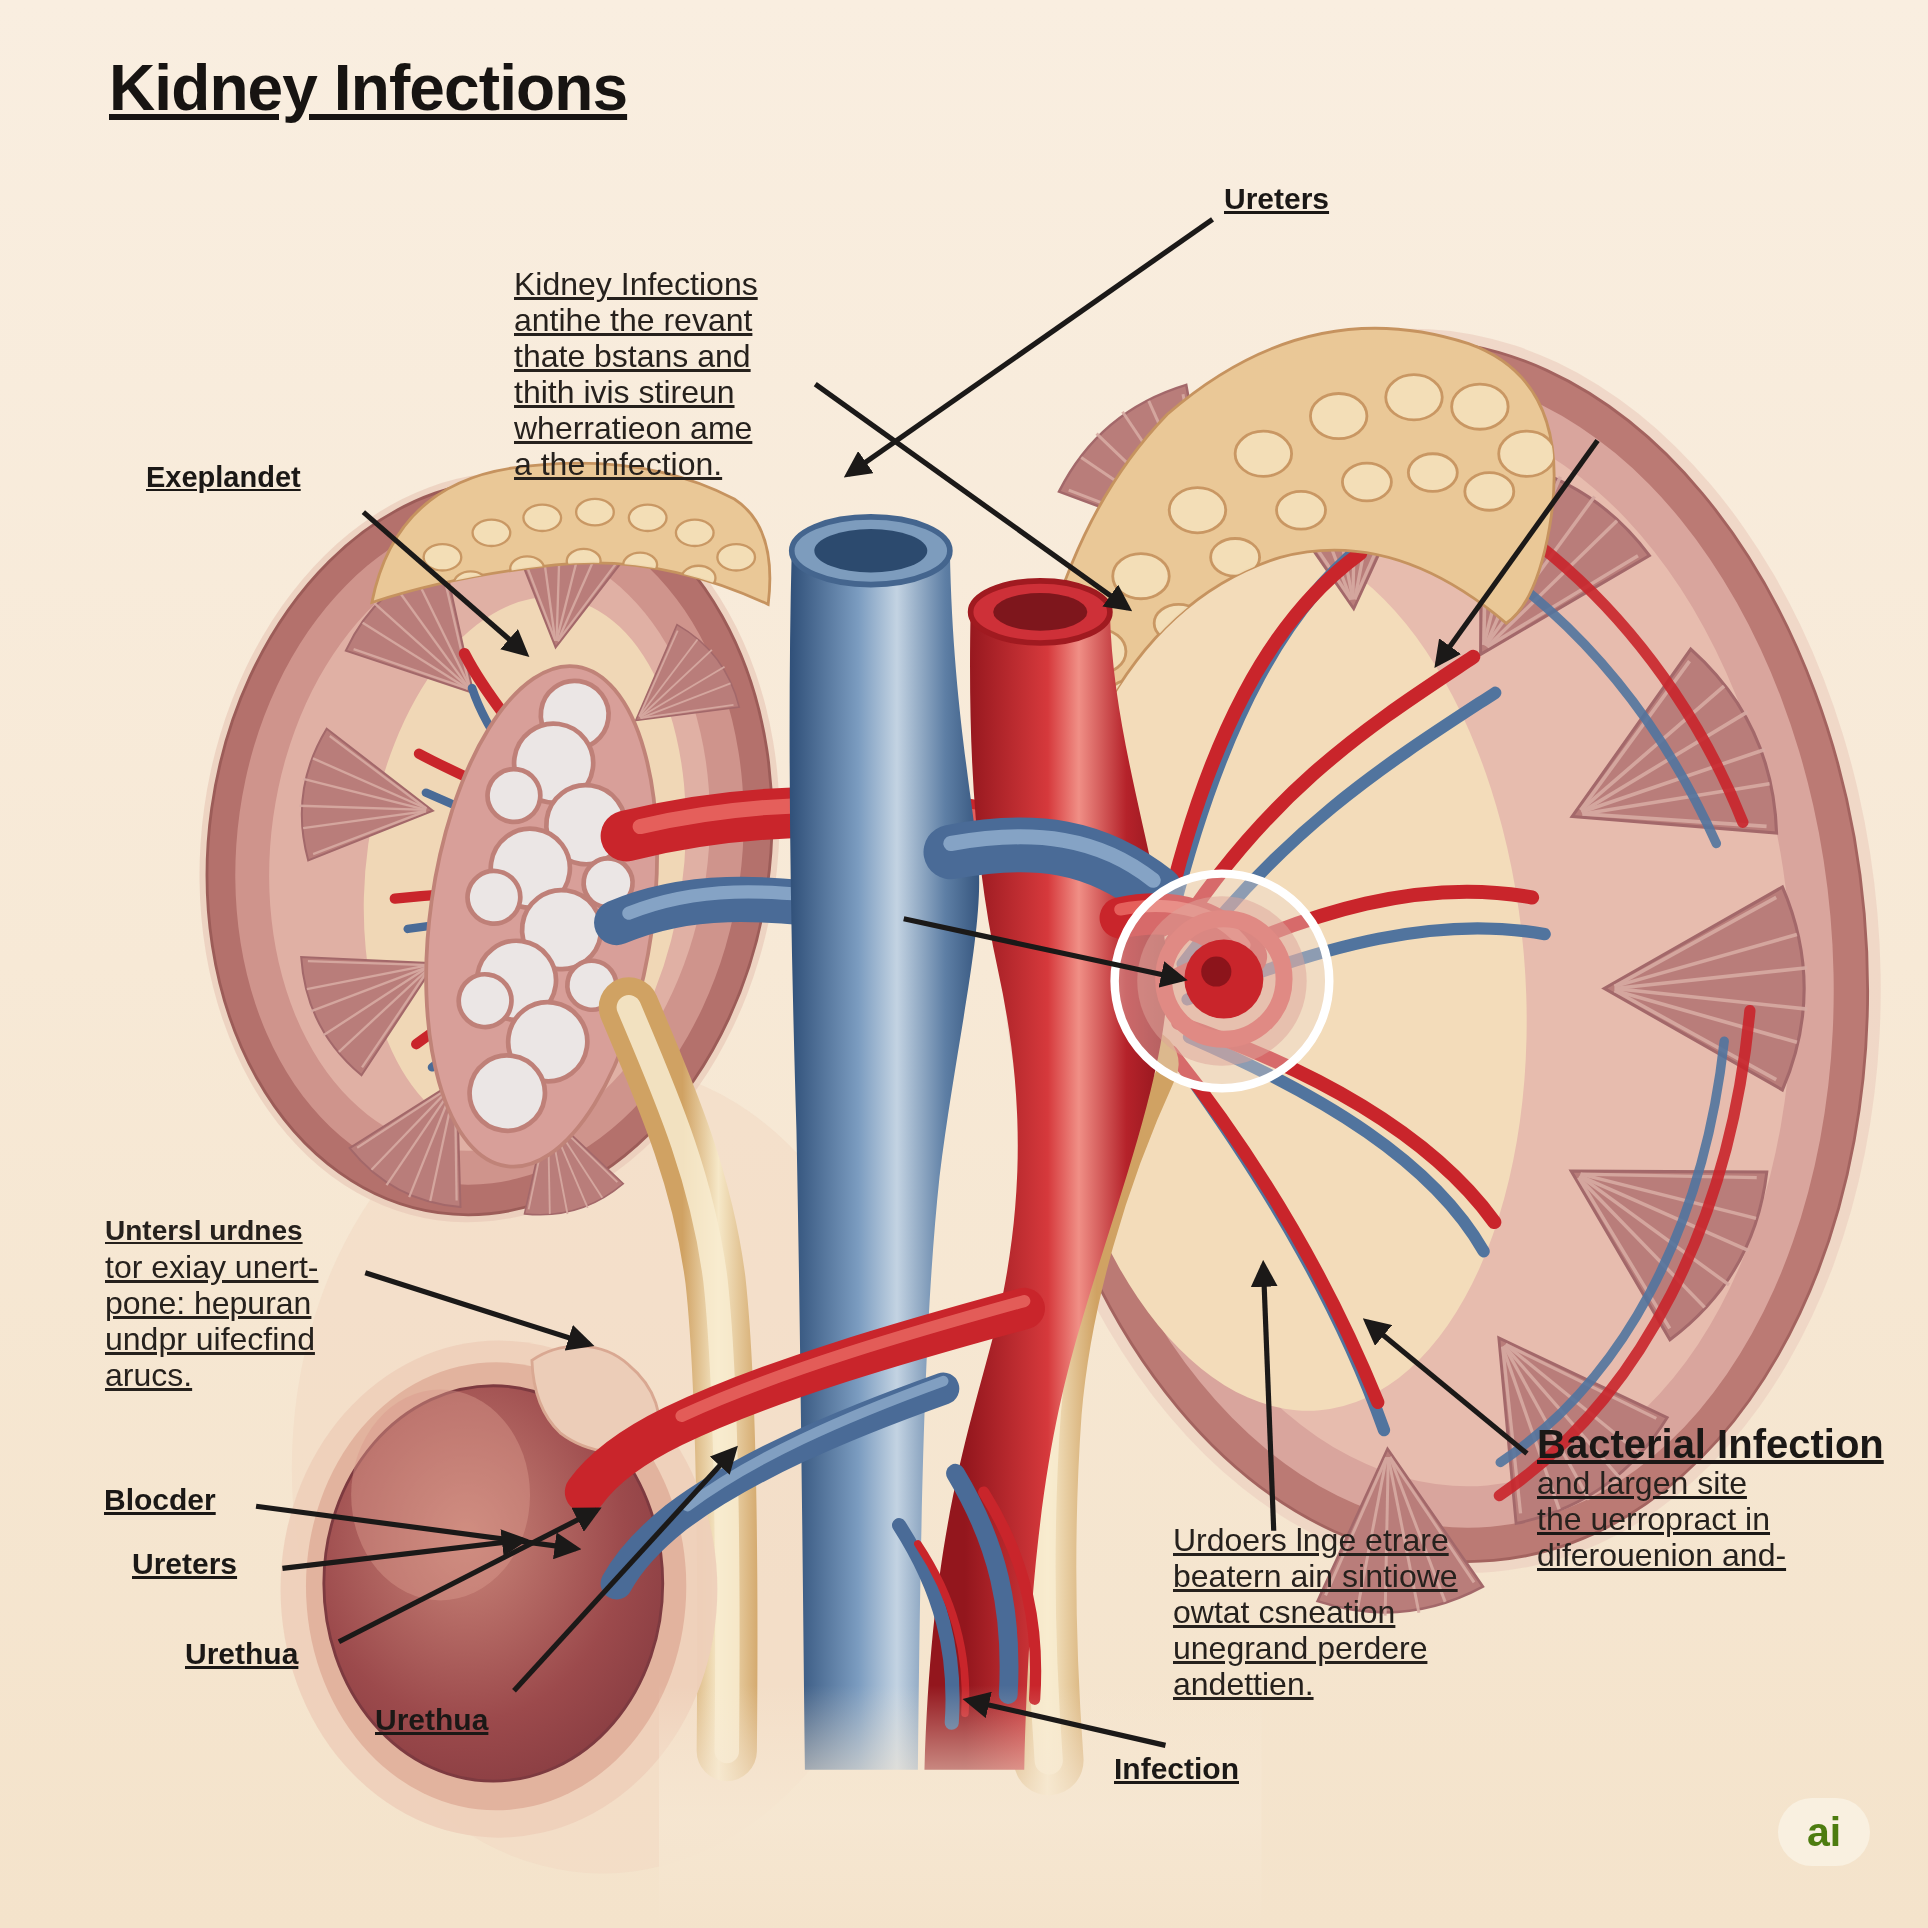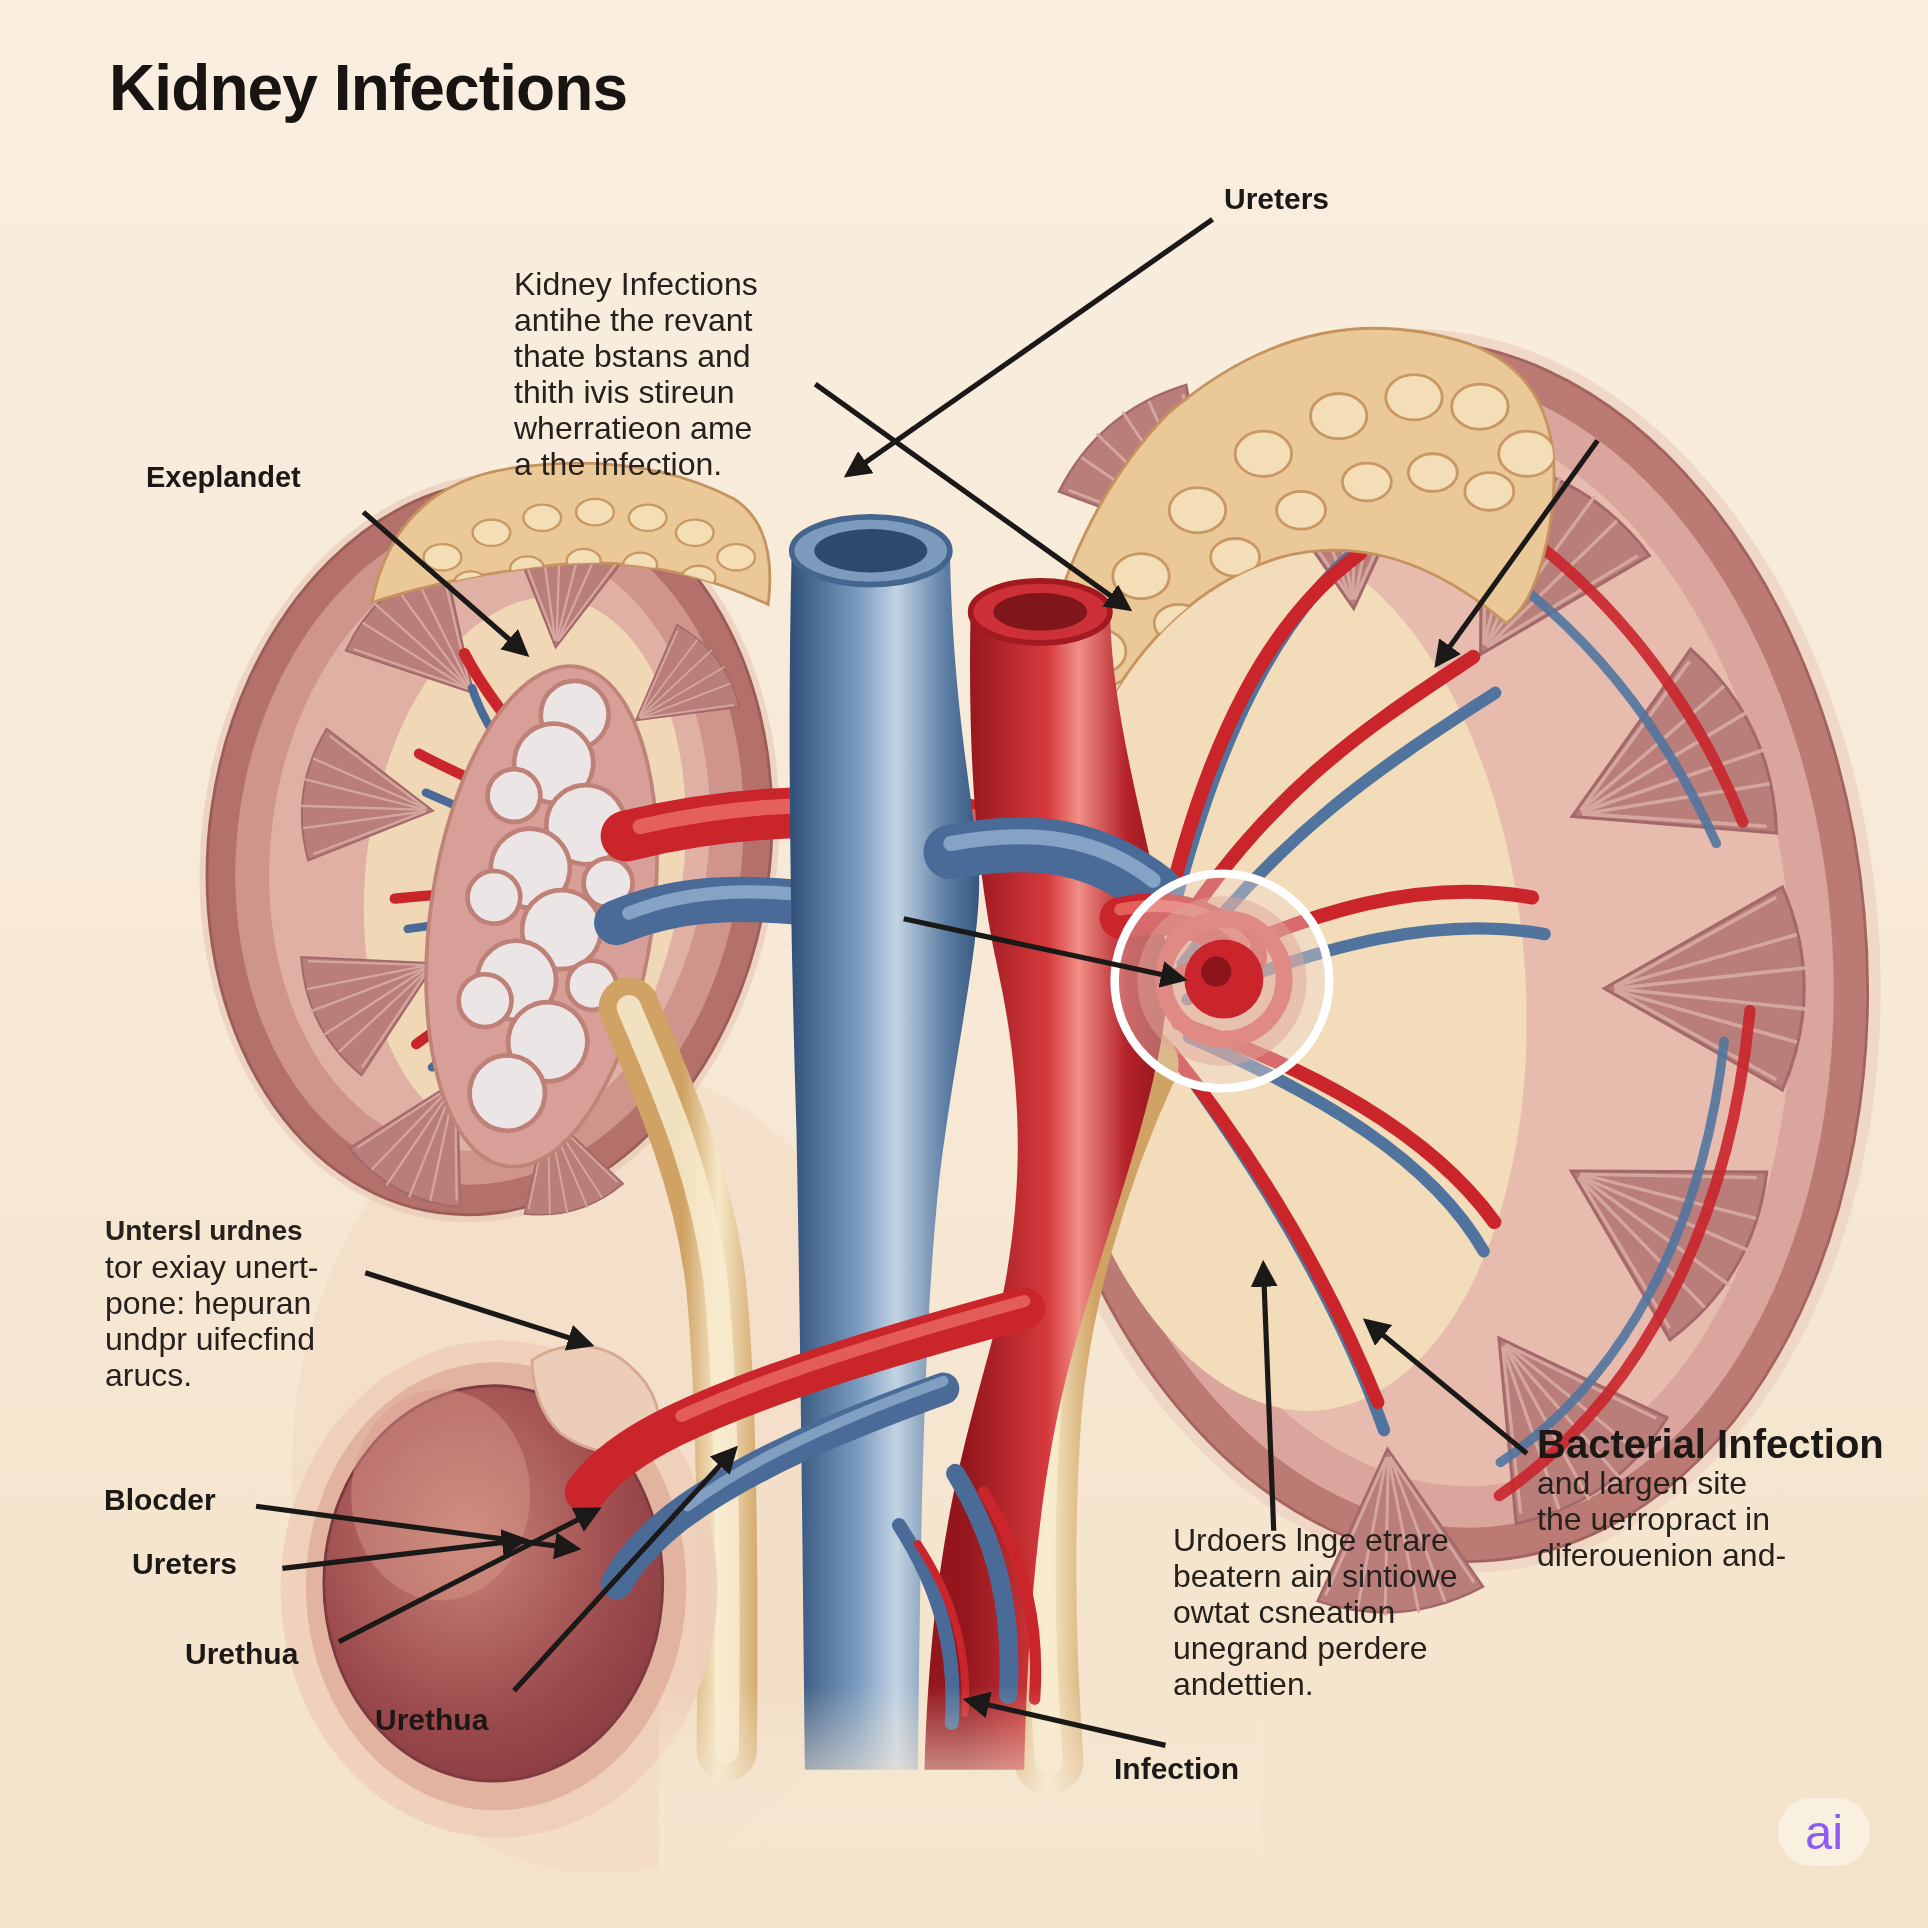--- a/index.html
+++ b/index.html
@@ -1,28 +1,28 @@
 <!DOCTYPE html>
 <html style="font-size:15px"><head>
 <meta charset="utf-8">
 <style>
   html,body{margin:0;padding:0;background:#f7e9d6;}
   #stage{position:relative;width:1928px;height:1928px;overflow:hidden;
          font-family:"Liberation Sans",sans-serif;background:#f7e9d6;}
   #art{position:absolute;left:0;top:0;width:1928px;height:1928px;}
-  .lbl{position:absolute;color:#1b1816;white-space:nowrap;line-height:1.05;}
+  .lbl{position:absolute;color:#1b1816;white-space:nowrap;line-height:1.05;text-decoration:underline;}
   .title{font-size:64px;font-weight:700;letter-spacing:-0.9px;color:#171412;}
   .big{font-size:30px;font-weight:700;}
   .para{font-size:32px;font-weight:400;color:#26211d;line-height:36px;}
   .para span{display:block;}
   .para .lead{font-weight:600;font-size:28px;}
   .bacthead{font-size:40px;font-weight:700;line-height:41px;}
   .badge{position:absolute;left:1778px;top:1798px;width:92px;height:68px;
          background:#f9f0e0;border-radius:34px;display:flex;align-items:center;
-         justify-content:center;font-size:49px;font-weight:400;color:#8b5cf6;}
+         justify-content:center;font-size:41px;font-weight:700;color:#4d7c0f;}
 </style>
 </head>
 <body>
 
 <div id="stage">
 
 <svg id="art" viewBox="0 0 2048 2048">
   <defs>
     <linearGradient id="bgG" x1="0" y1="0" x2="0" y2="1">
       <stop offset="0" stop-color="#f9eee0"></stop>

